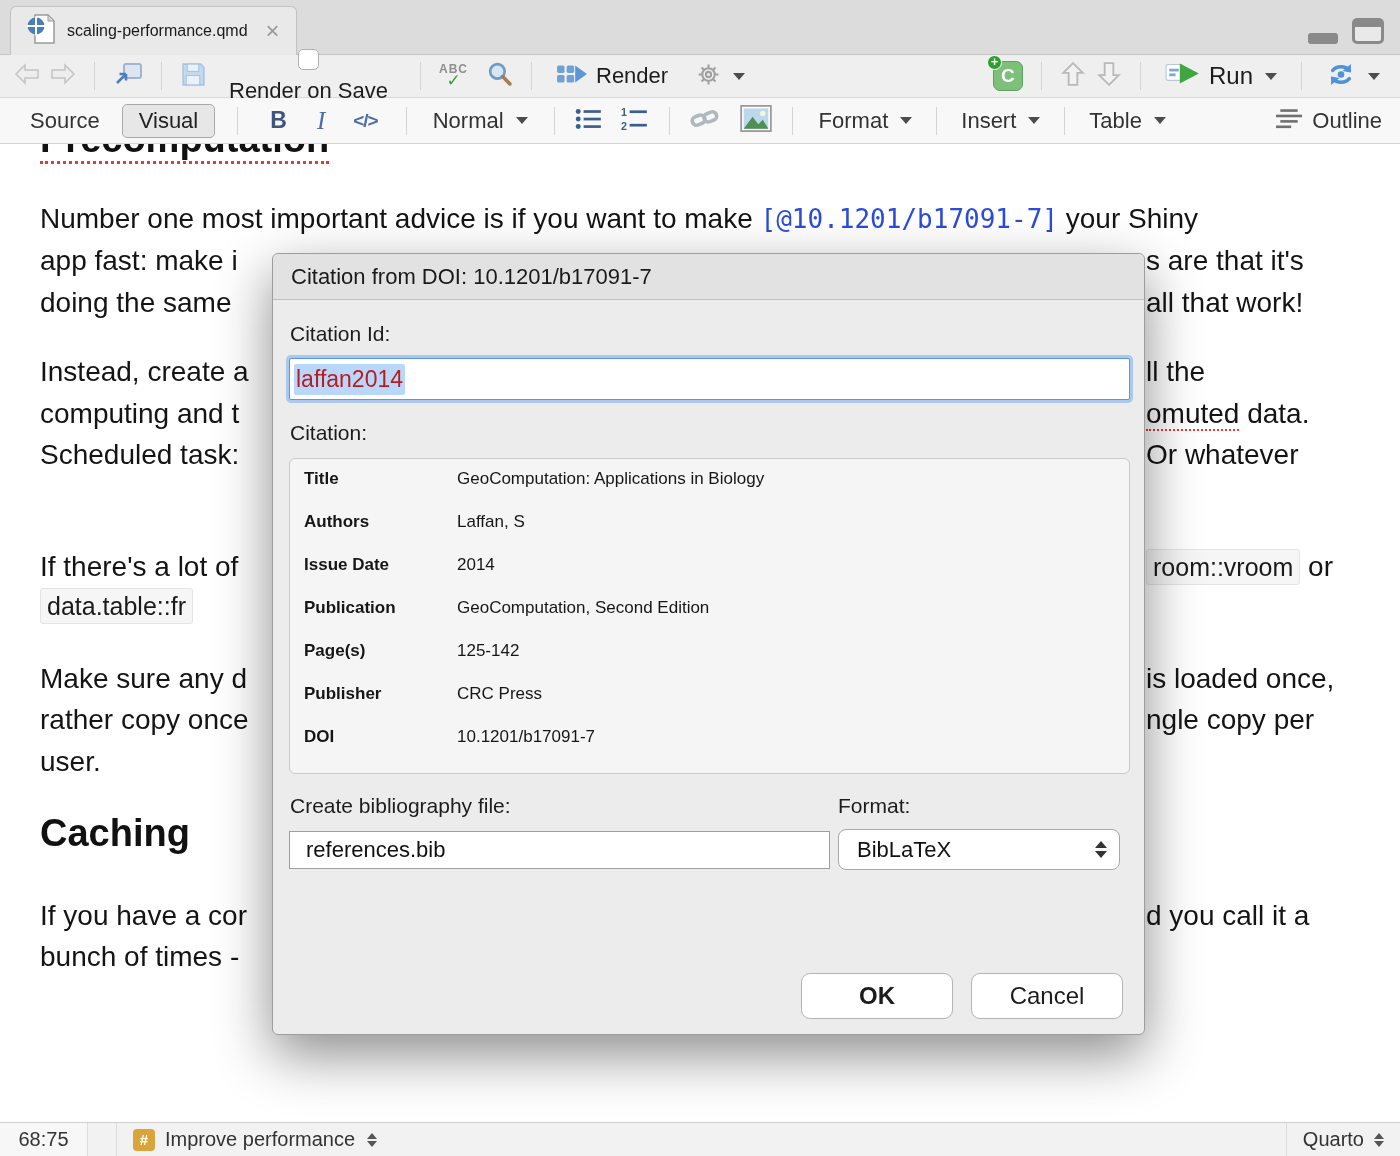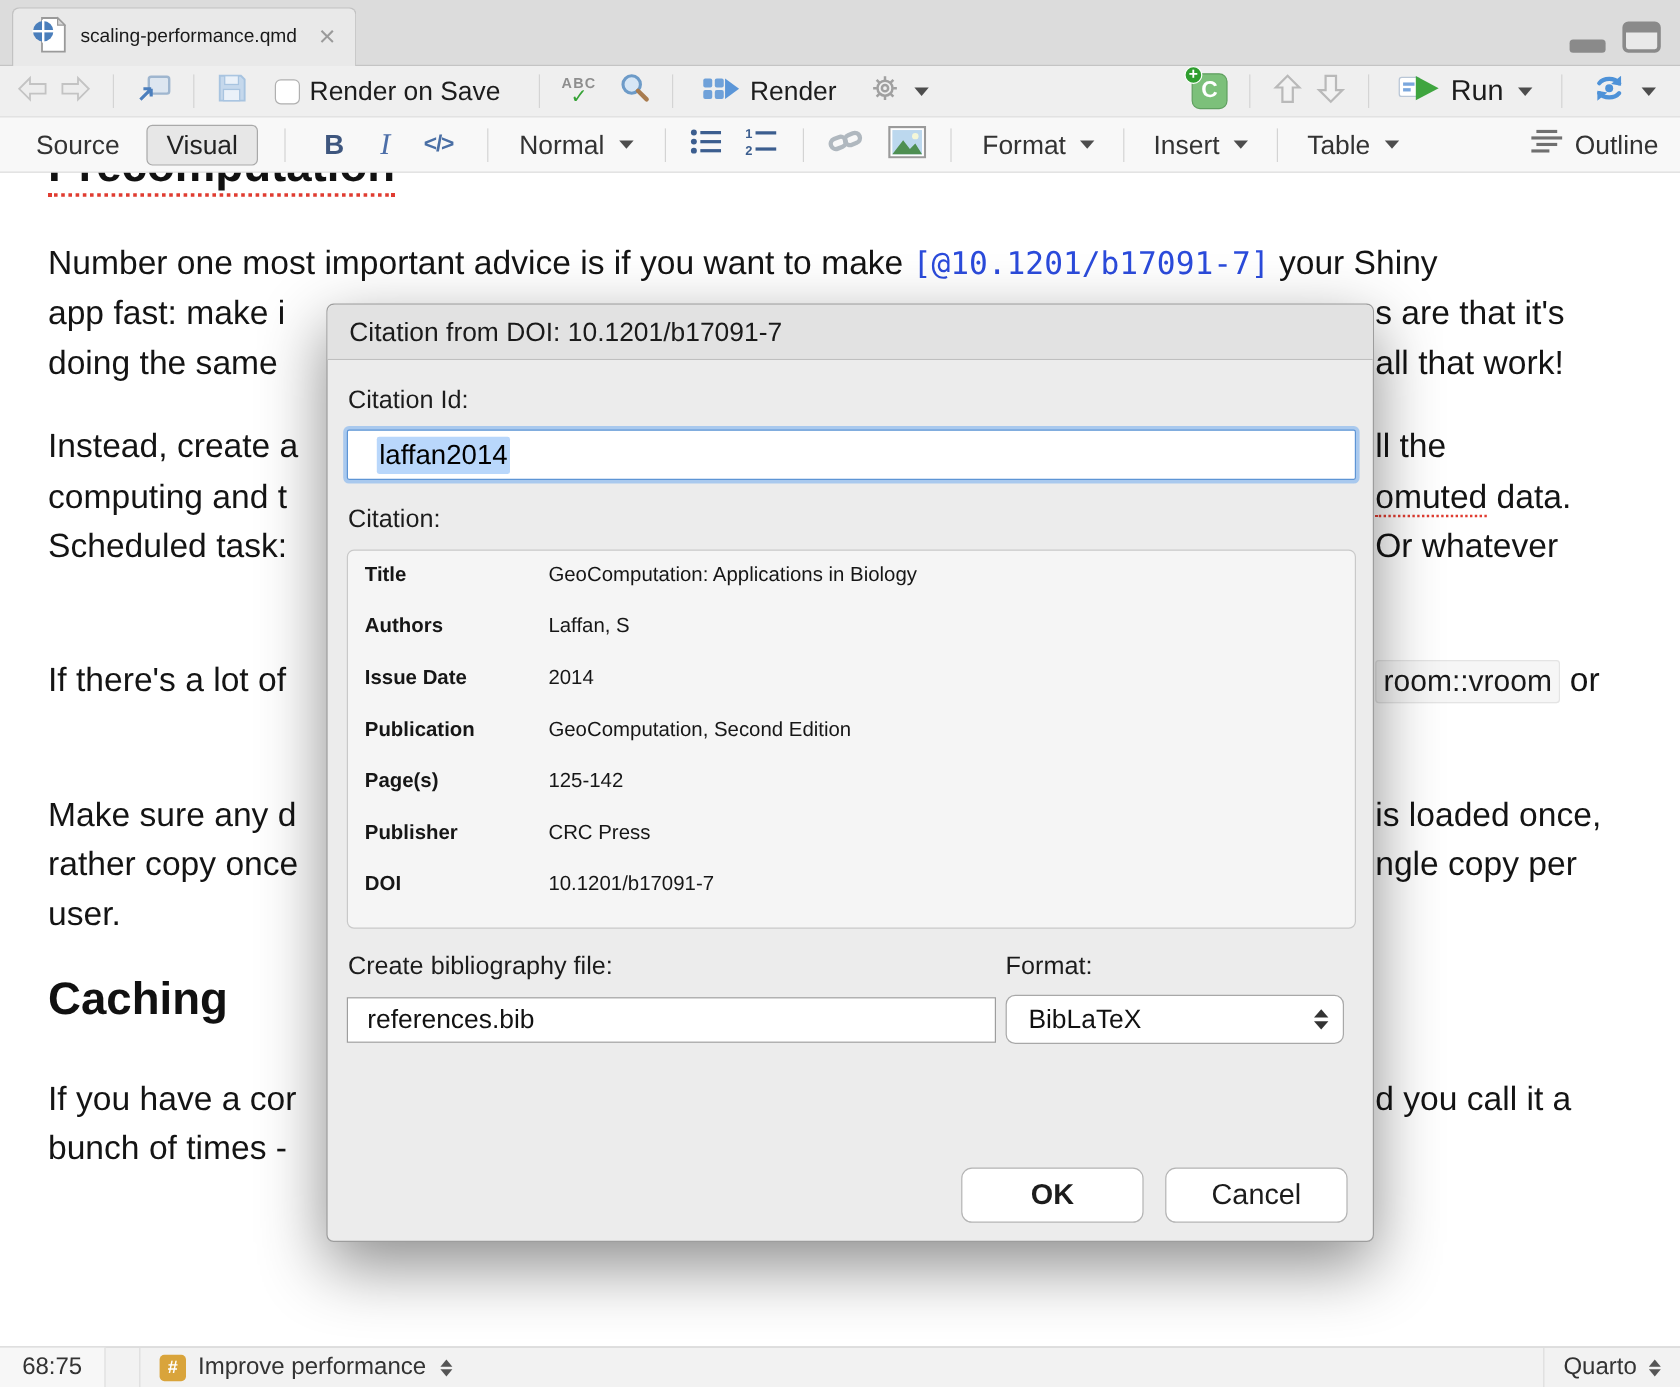--- a/index.html
+++ b/index.html
@@ -58,21 +58,21 @@
               border:1px solid #e4e4e4; border-radius:3px; padding:3px 6px; color:#1a1a1a; }
 
   
   .dialog { position:absolute; left:272px; top:253px; width:873px; height:782px; background:#ececec;
             border:1px solid #9d9d9d; border-radius:6px; box-shadow:0 20px 55px rgba(0,0,0,0.45); z-index:10; }
   .dlg-title { position:absolute; top:0; left:0; right:0; height:46px; background:#e2e2e2; border-bottom:1px solid #bfbfbf;
                border-radius:6px 6px 0 0; font-size:22px; color:#1a1a1a; display:flex; align-items:center; padding-left:18px; }
   .dlg-label { position:absolute; left:17px; font-size:21px; color:#1c1c1c; }
   .id-input { position:absolute; left:16px; top:104px; width:841px; height:42px; background:#fff;
               border:1px solid #5e95d5; border-radius:2px; box-shadow:0 0 0 3px #a9c9ee;
-              display:flex; align-items:center; padding-left:24px; font-size:23px; color:#000000; }
+              display:flex; align-items:center; padding-left:4px; font-size:23px; color:#b91c1c; }
   .sel { background:#b9d7fb; padding:2px 2px; border-radius:2px; }
   .cit-box { position:absolute; left:16px; top:204px; width:841px; height:316px; background:#f5f5f5;
              border:1px solid #c9c9c9; border-radius:6px; padding:10px 0 0 14px; }
   .cit-row { display:flex; height:43px; align-items:flex-start; font-size:17px; color:#161616; }
   .cit-label { width:153px; font-weight:bold; flex:none; }
   .bib-input { position:absolute; left:16px; top:577px; width:541px; height:38px; background:#fff; border:1px solid #9e9e9e;
                font-size:22px; color:#111; padding-left:16px; font-family:"Liberation Sans","DejaVu Sans",sans-serif; }
   .fmt-select { position:absolute; left:565px; top:575px; width:282px; height:41px; background:#fff; border:1px solid #a8a8a8;
                 border-radius:8px; display:flex; align-items:center; font-size:22px; color:#111; padding:0 12px 0 18px; }
   .sel-arrows { margin-left:auto; display:flex; flex-direction:column; gap:3px; }
@@ -138,21 +138,21 @@
     </svg>
   </span>
   <div class="tb-div"></div>
   <span>
     <svg width="27" height="27" viewBox="0 0 26 26">
       <path d="M3 3 h17 l3 3 v17 h-20 z" fill="#c5d8ec" stroke="#a8c4e0" stroke-width="1.5"></path>
       <rect x="7" y="3" width="11" height="7" fill="#eaf1f9" stroke="#a8c4e0"></rect>
       <rect x="6" y="14" width="13" height="9" fill="#eaf1f9" stroke="#a8c4e0"></rect>
     </svg>
   </span>
-  <div class="tb-btn" style="margin-left:6px;">
+  <div class="tb-btn" style="margin-left:6px;flex-direction:column;">
     <span class="checkbox"></span>
     <span class="tb-label">Render on Save</span>
   </div>
   <div class="tb-div" style="margin-left:16px;"></div>
   <span class="spell">
     <span class="spell-abc">ABC</span>
     <span class="spell-check">✓</span>
   </span>
   <span style="margin-left:8px;">
     <svg width="27" height="27" viewBox="0 0 26 26">
@@ -337,20 +337,23 @@
 
   <div class="dline dl" style="top:295px">Scheduled task:</div>
   <div class="dline dr" style="top:295px">Or whatever</div>
 
 
   <div class="dline dl" style="top:407px">If there's a lot of</div>
   <div class="dline dr" style="top:407px">
     <span class="codespan">room::vroom</span><span> or</span>
   </div>
 
+  <div class="dline dl" style="top:446px">
+    <span class="codespan">data.table::fr</span>
+  </div>
 
   <div class="dline dl" style="top:519px">Make sure any d</div>
   <div class="dline dr" style="top:519px">is loaded once,</div>
 
   <div class="dline dl" style="top:560px">rather copy once</div>
   <div class="dline dr" style="top:560px">ngle copy per</div>
 
   <div class="dline dl" style="top:602px">user.</div>
 
   <div class="h2">Caching</div>

